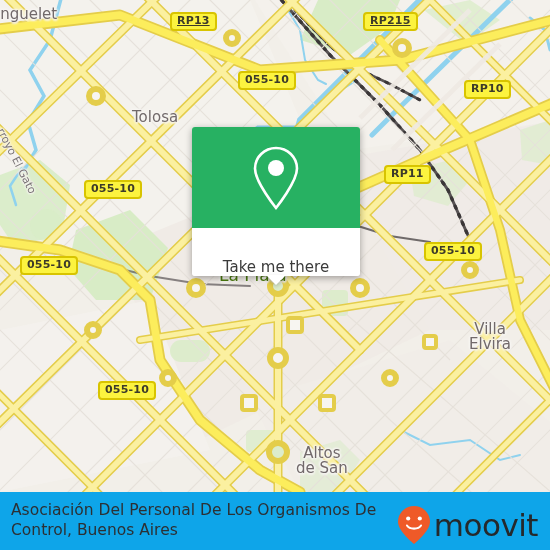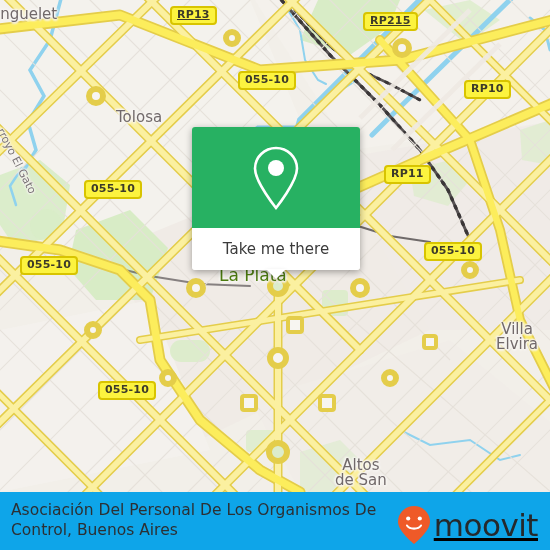--- a/index.html
+++ b/index.html
@@ -75,24 +75,24 @@
     border-radius: 3px;
     box-shadow: 0 2px 7px rgba(0,0,0,.34);
     z-index: 40;
   }
   #callout-head {
     height: 101px;
     border-radius: 3px 3px 0 0;
     display: flex; align-items: center; justify-content: center;
   }
   #callout-body {
-    height: 42px;
+    height: 48px;
     background: #ffffff;
     border-radius: 0 0 3px 3px;
-    display: flex; align-items: center; justify-content: center;
+    display: flex; align-items: flex-end; justify-content: center;
     position: relative;
   }
   #callout-label {
     font-size: 15px;
     color: #3b3b3b;
     font-family: "DejaVu Sans", sans-serif;
   }
   #callout-tail {
     position: absolute;
     left: 50%; bottom: -9px;
@@ -128,21 +128,21 @@
     left: 11px; top: 8px;
     width: 370px;
     font-size: 15.5px;
     line-height: 20px;
     color: #2c3034;
     font-family: "DejaVu Sans", sans-serif;
   }
   #brand {
     position: absolute;
     right: 12px; top: 13px;
-    display: flex; align-items: center; gap: 3px; text-decoration: underline;
+    display: flex; align-items: center; gap: 3px;
   }
   #brand-name {
     font-size: 31px;
     line-height: 31px;
     color: #25292c;
     font-family: "DejaVu Sans", sans-serif;
     letter-spacing: -0.5px;
   }
 </style>
 </head>
@@ -322,37 +322,37 @@
 
         <g stroke="#efeae4" stroke-width="5" fill="none" opacity=".9">
           <path d="M360,118 L470,10"></path>
           <path d="M392,150 L500,44"></path>
         </g>
       </g>
     </svg>
 
     <div class="map-label" style="left:-4px; top:5px;">inguelet</div>
 
-    <div class="map-label" style="left:116px; top:108px;">Tolosa</div>
+    <div class="map-label" style="left:132px; top:108px;">Tolosa</div>
 
     <div class="map-label big" style="left:219px; top:265px;">La Plata</div>
 
-    <div class="map-label two-line" style="left:496px; top:322px;">
+    <div class="map-label two-line" style="left:469px; top:322px;">
       <div>Villa</div>
       <div>Elvira</div>
     </div>
 
-    <div class="map-label two-line" style="left:296px; top:458px;margin-left:39px;">
+    <div class="map-label two-line" style="left:296px; top:446px;">
       <div>Altos</div>
       <div>de San</div>
     </div>
 
     <div id="river-label" style="left:6px; top:126px;">rroyo El Gato</div>
 
-    <div class="shield" style="left:170px; top:6px;text-decoration:underline;">RP13</div>
+    <div class="shield" style="left:170px; top:12px;text-decoration:underline;">RP13</div>
     <div class="shield" style="left:363px; top:12px;text-decoration:underline;">RP215</div>
     <div class="shield" style="left:238px; top:71px;">055-10</div>
     <div class="shield" style="left:464px; top:80px;">RP10</div>
     <div class="shield" style="left:384px; top:165px;text-align:center;">RP11</div>
     <div class="shield" style="left:84px; top:180px;">055-10</div>
     <div class="shield" style="left:20px; top:256px;">055-10</div>
     <div class="shield" style="left:424px; top:242px;">055-10</div>
     <div class="shield" style="left:98px; top:381px;">055-10</div>
 
     <div id="callout">

